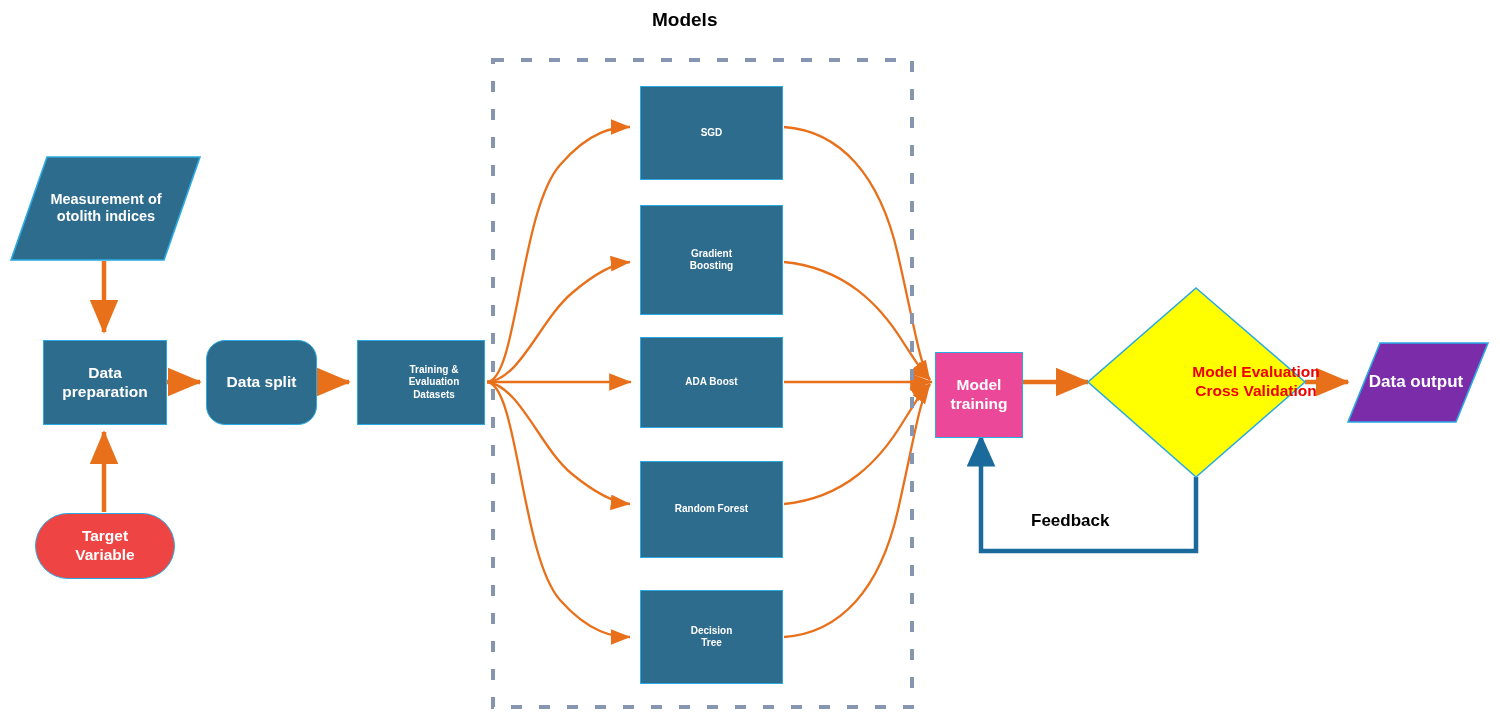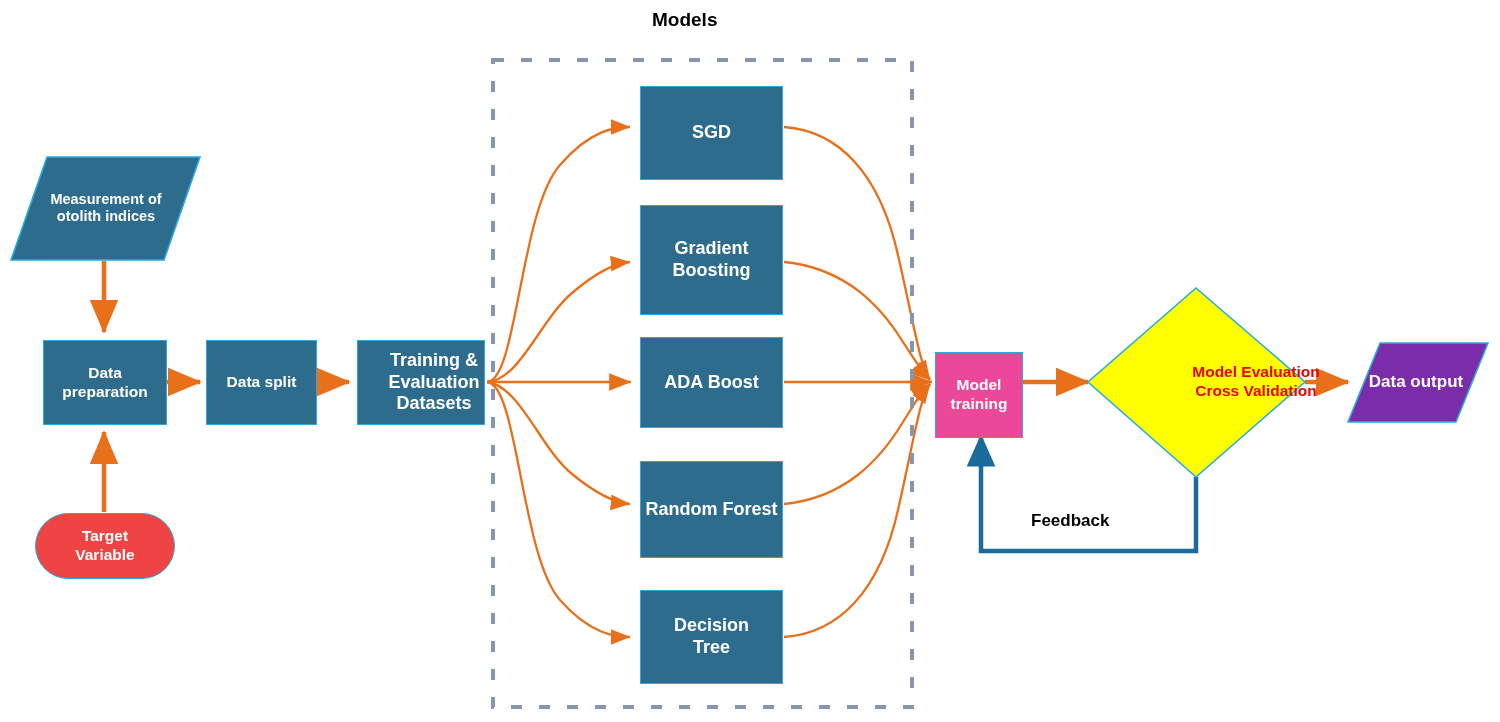--- a/index.html
+++ b/index.html
@@ -63,21 +63,21 @@
     align-items: center;
     justify-content: center;
     text-align: center;
     pointer-events: none;
     z-index: 4;
     font-weight: bold;
     line-height: 1.2;
   }
   .t-white { color: #ffffff; }
   .t-red { color: #EE0000; }
-  .fs13 { font-size: 18px; }
+  .fs13 { font-size: 10px; }
   .fs14 { font-size: 14.5px; }
   .fs15 { font-size: 15.5px; }
   .fs17 { font-size: 17px; }
   .fs19 { font-size: 19px; }
 </style>
 </head>
 <body>
 
 <div id="canvas">
 
@@ -177,21 +177,21 @@
 
   <div class="shape-text t-red fs15" style="left:1164px; top:353px; width:184px; height:58px; white-space:pre-line;">Model Evaluation
 Cross Validation</div>
 
   <div class="node node-rect fs15" style="left:43px; top:340px; width:124px; height:85px; white-space:pre-line;">Data
 preparation</div>
 
   <div class="node node-round fs15" style="left:35px; top:513px; width:140px; height:66px; white-space:pre-line;">Target
 Variable</div>
 
-  <div class="node node-rect fs15" style="left:206px; top:340px; width:111px; height:85px; white-space:pre-line;">Data split</div>
+  <div class="node node-rect fs15" style="left:206px; top:340px; width:111px; height:85px; white-space:pre-line;border-radius:19px;">Data split</div>
 
   <div class="node node-rect fs13" style="left:357px; top:340px; width:128px; height:85px; white-space:pre-line;padding-left:26px;">Training &amp;
 Evaluation
 Datasets</div>
 
   <div class="node node-rect fs13" style="left:640px; top:86px; width:143px; height:94px; white-space:pre-line;">SGD</div>
 
   <div class="node node-rect fs13" style="left:640px; top:205px; width:143px; height:110px; white-space:pre-line;">Gradient
 Boosting</div>
 

